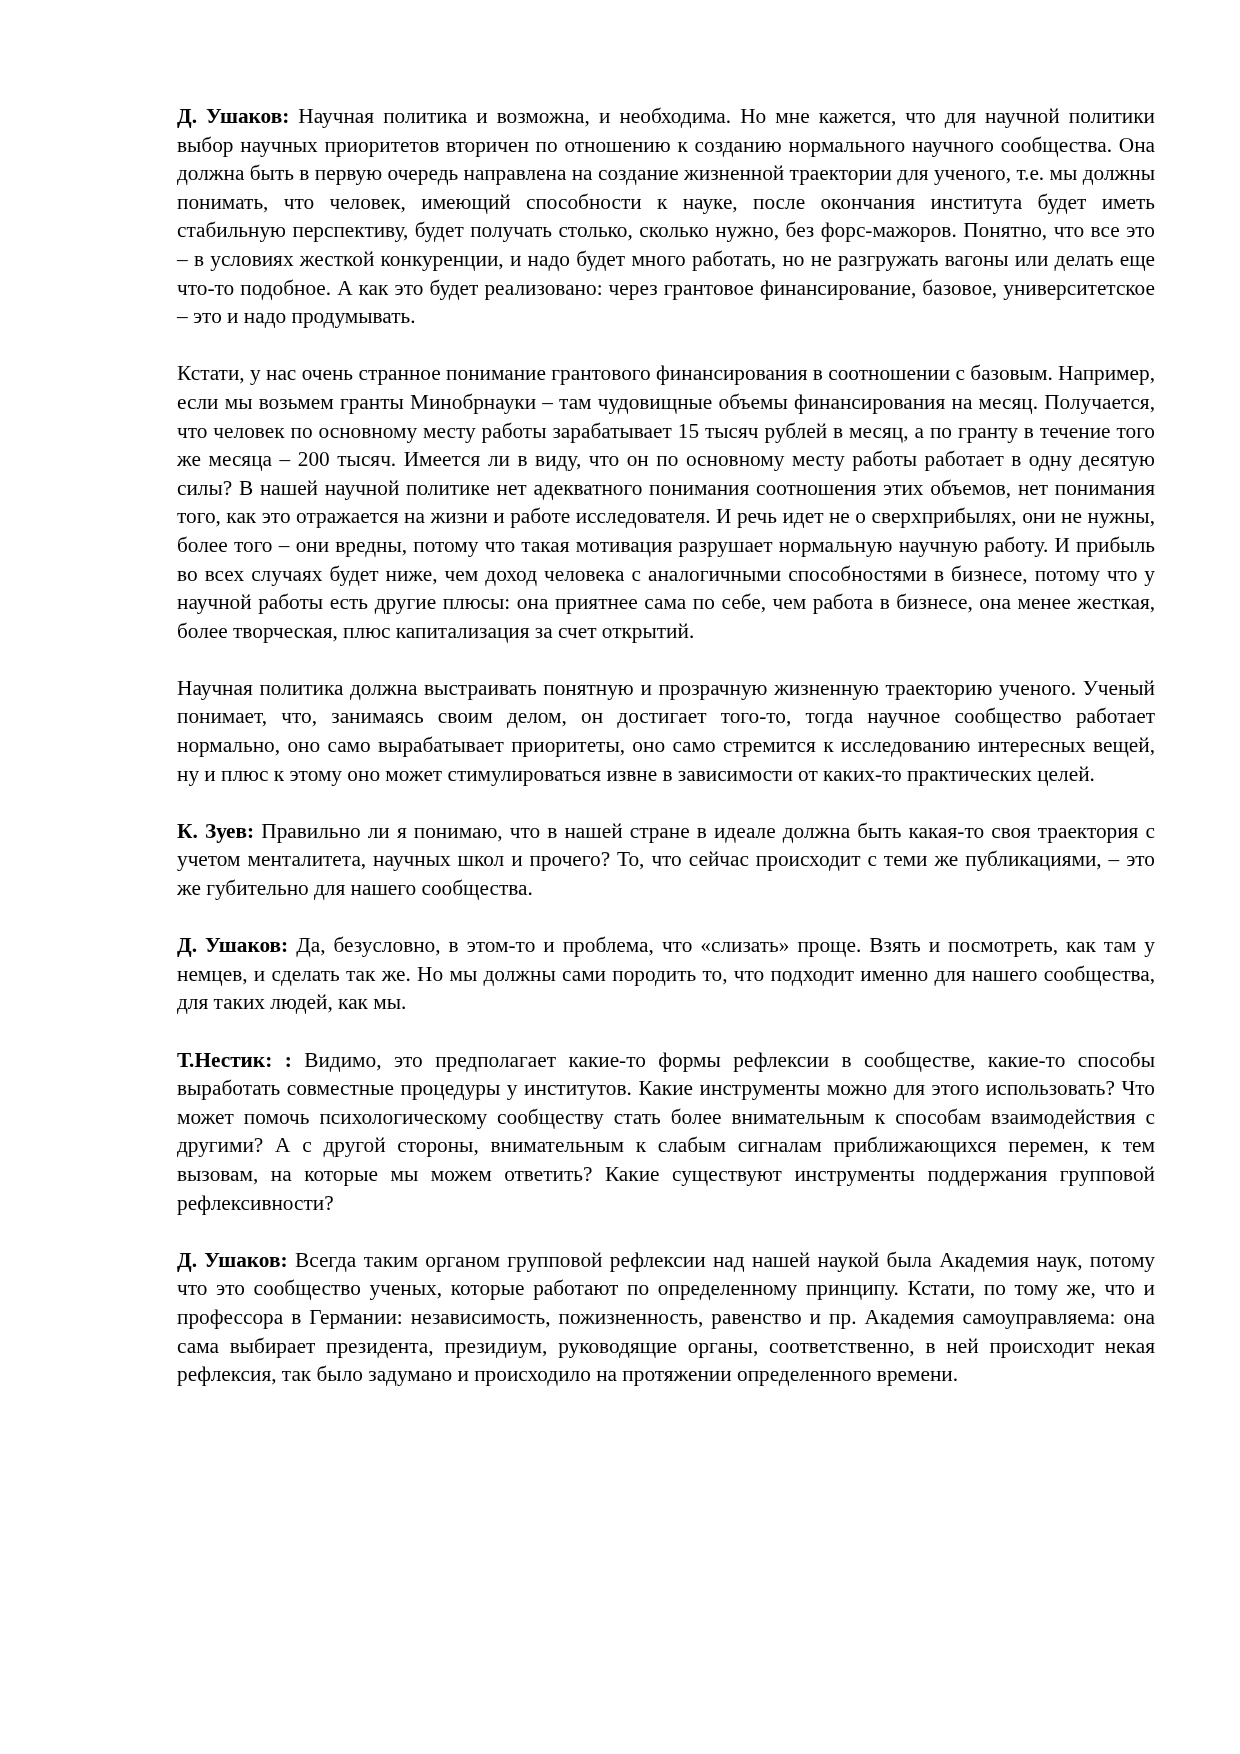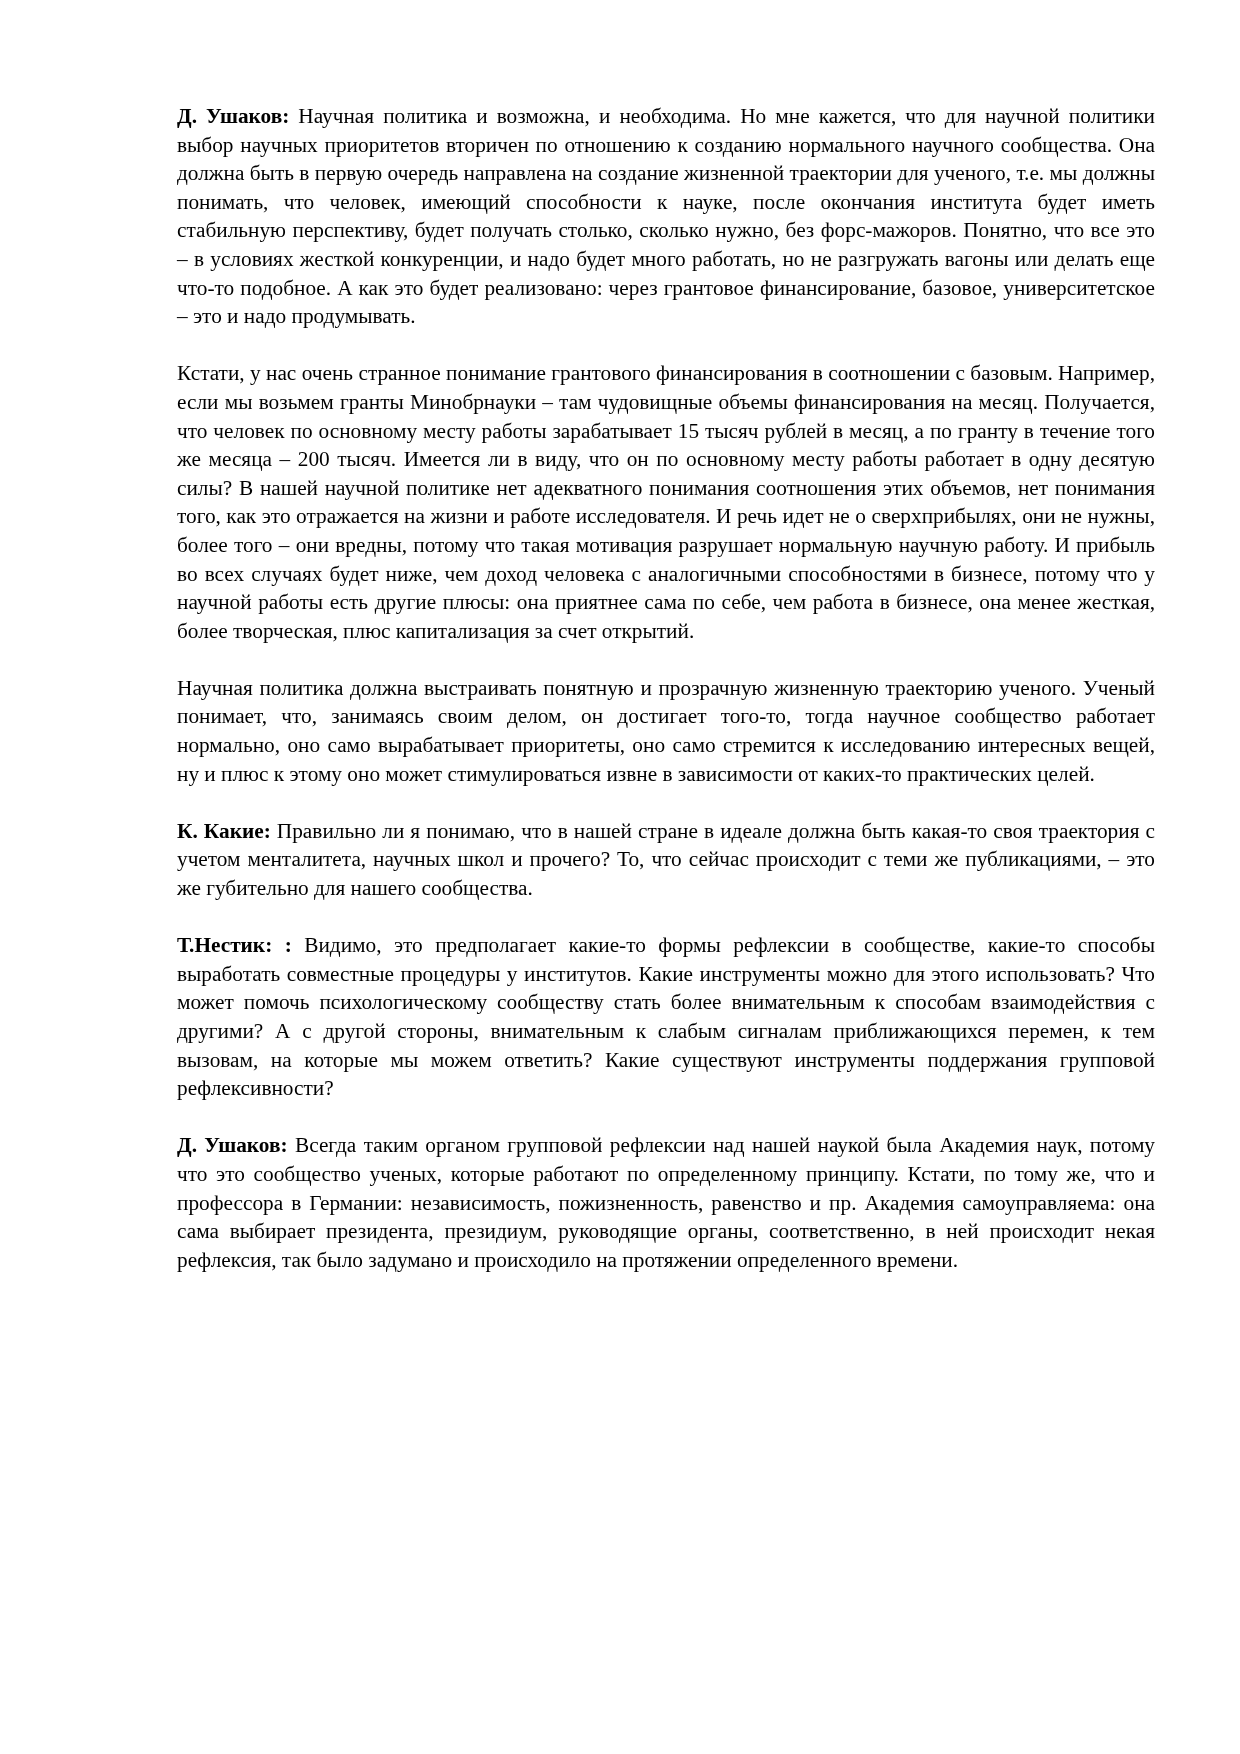--- a/index.html
+++ b/index.html
@@ -22,16 +22,17 @@
     }
     .speaker { font-weight: bold; }
   </style>
 </head>
 <body>
 
 <div class="page">
   <p class="para"><span class="speaker">Д. Ушаков:</span> <span>Научная политика и возможна, и необходима. Но мне кажется, что для научной политики выбор научных приоритетов вторичен по отношению к созданию нормального научного сообщества. Она должна быть в первую очередь направлена на создание жизненной траектории для ученого, т.е. мы должны понимать, что человек, имеющий способности к науке, после окончания института будет иметь стабильную перспективу, будет получать столько, сколько нужно, без форс-мажоров. Понятно, что все это – в условиях жесткой конкуренции, и надо будет много работать, но не разгружать вагоны или делать еще что-то подобное. А как это будет реализовано: через грантовое финансирование, базовое, университетское – это и надо продумывать.</span></p>
   <p class="para"><span>Кстати, у нас очень странное понимание грантового финансирования в соотношении с базовым. Например, если мы возьмем гранты Минобрнауки – там чудовищные объемы финансирования на месяц. Получается, что человек по основному месту работы зарабатывает 15 тысяч рублей в месяц, а по гранту в течение того же месяца – 200 тысяч. Имеется ли в виду, что он по основному месту работы работает в одну десятую силы? В нашей научной политике нет адекватного понимания соотношения этих объемов, нет понимания того, как это отражается на жизни и работе исследователя. И речь идет не о сверхприбылях, они не нужны, более того – они вредны, потому что такая мотивация разрушает нормальную научную работу. И прибыль во всех случаях будет ниже, чем доход человека с аналогичными способностями в бизнесе, потому что у научной работы есть другие плюсы: она приятнее сама по себе, чем работа в бизнесе, она менее жесткая, более творческая, плюс капитализация за счет открытий.</span></p>
   <p class="para"><span>Научная политика должна выстраивать понятную и прозрачную жизненную траекторию ученого. Ученый понимает, что, занимаясь своим делом, он достигает того-то, тогда научное сообщество работает нормально, оно само вырабатывает приоритеты, оно само стремится к исследованию интересных вещей, ну и плюс к этому оно может стимулироваться извне в зависимости от каких-то практических целей.</span></p>
-  <p class="para"><span class="speaker">К. Какие:</span> <span>Правильно ли я понимаю, что в нашей стране в идеале должна быть какая-то своя траектория с учетом менталитета, научных школ и прочего? То, что сейчас происходит с теми же публикациями, – это же губительно для нашего сообщества.</span></p>
+  <p class="para"><span class="speaker">К. Зуев:</span> <span>Правильно ли я понимаю, что в нашей стране в идеале должна быть какая-то своя траектория с учетом менталитета, научных школ и прочего? То, что сейчас происходит с теми же публикациями, – это же губительно для нашего сообщества.</span></p>
+  <p class="para"><span class="speaker">Д. Ушаков:</span> <span>Да, безусловно, в этом-то и проблема, что «слизать» проще. Взять и посмотреть, как там у немцев, и сделать так же. Но мы должны сами породить то, что подходит именно для нашего сообщества, для таких людей, как мы.</span></p>
   <p class="para"><span class="speaker">Т.Нестик: :</span> <span>Видимо, это предполагает какие-то формы рефлексии в сообществе, какие-то способы выработать совместные процедуры у институтов. Какие инструменты можно для этого использовать? Что может помочь психологическому сообществу стать более внимательным к способам взаимодействия с другими? А с другой стороны, внимательным к слабым сигналам приближающихся перемен, к тем вызовам, на которые мы можем ответить? Какие существуют инструменты поддержания групповой рефлексивности?</span></p>
   <p class="para"><span class="speaker">Д. Ушаков:</span> <span>Всегда таким органом групповой рефлексии над нашей наукой была Академия наук, потому что это сообщество ученых, которые работают по определенному принципу. Кстати, по тому же, что и профессора в Германии: независимость, пожизненность, равенство и пр. Академия самоуправляема: она сама выбирает президента, президиум, руководящие органы, соответственно, в ней происходит некая рефлексия, так было задумано и происходило на протяжении определенного времени.</span></p>
 </div>
 
 </body></html>

